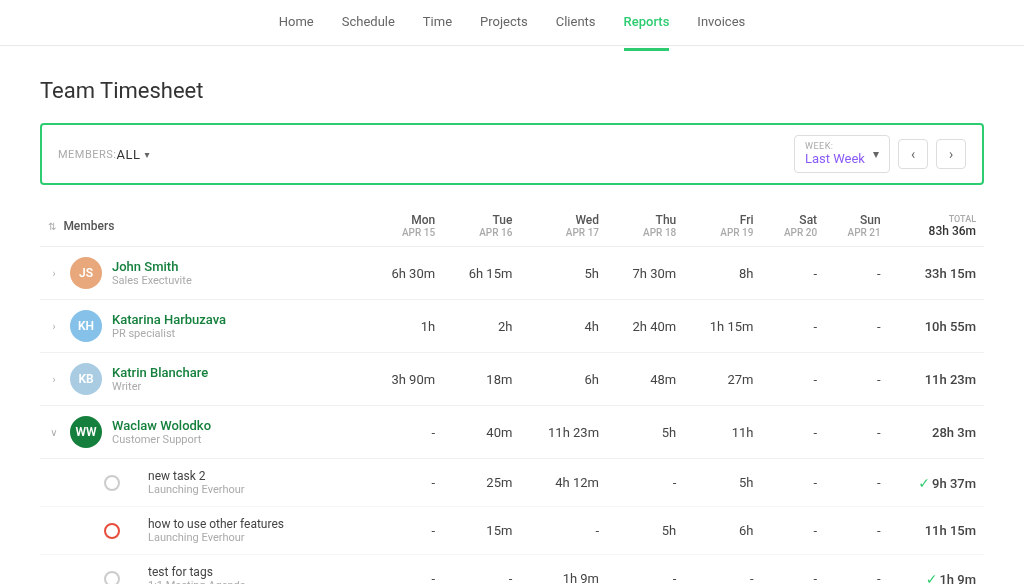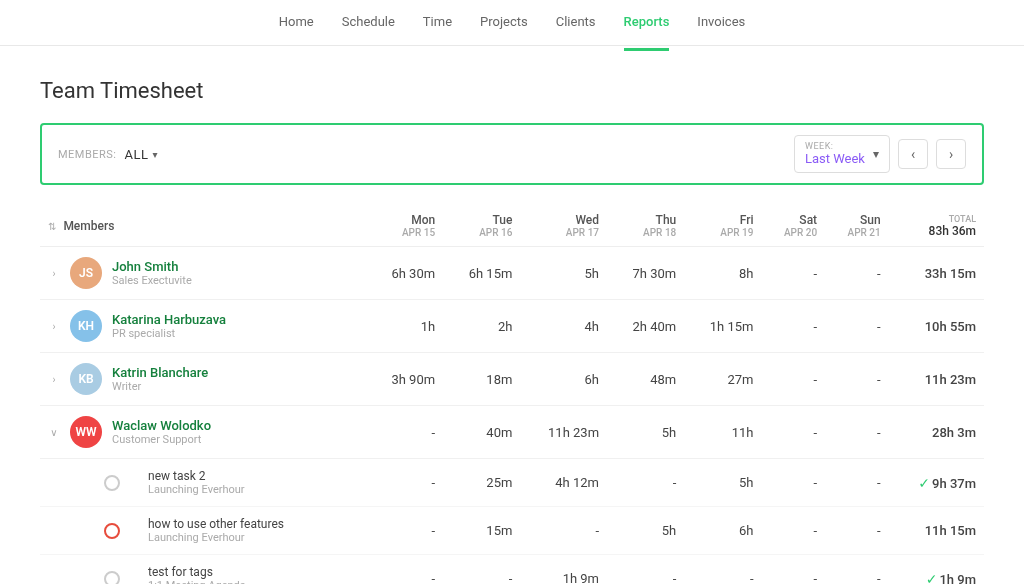--- a/index.html
+++ b/index.html
@@ -49,21 +49,20 @@
       align-items: center;
       justify-content: space-between;
       border: 2px solid #2ecc71;
       border-radius: 4px;
       padding: 10px 16px;
       margin-bottom: 24px;
     }
     .members-filter {
       display: flex;
       align-items: center;
-      gap: 8px;
       font-size: 11px;
       color: #aaa;
       text-transform: uppercase;
       letter-spacing: 0.5px;
     }
     .members-dropdown {
       display: flex;
       align-items: center;
       gap: 4px;
       font-size: 13px;
@@ -187,21 +186,21 @@
       align-items: center;
       justify-content: center;
       font-size: 12px;
       font-weight: 600;
       color: #fff;
       flex-shrink: 0;
     }
     .avatar.js { background: #e8a87c; }
     .avatar.kh { background: #85c1e9; }
     .avatar.kb { background: #a9cce3; }
-    .avatar.ww { background: #ef4444; }
+    .avatar.ww { background: #15803d; }
     .member-name {
       font-size: 13px;
       color: #15803d;
       font-weight: 500;
     }
     .member-role {
       font-size: 11px;
       color: #aaa;
     }
 

